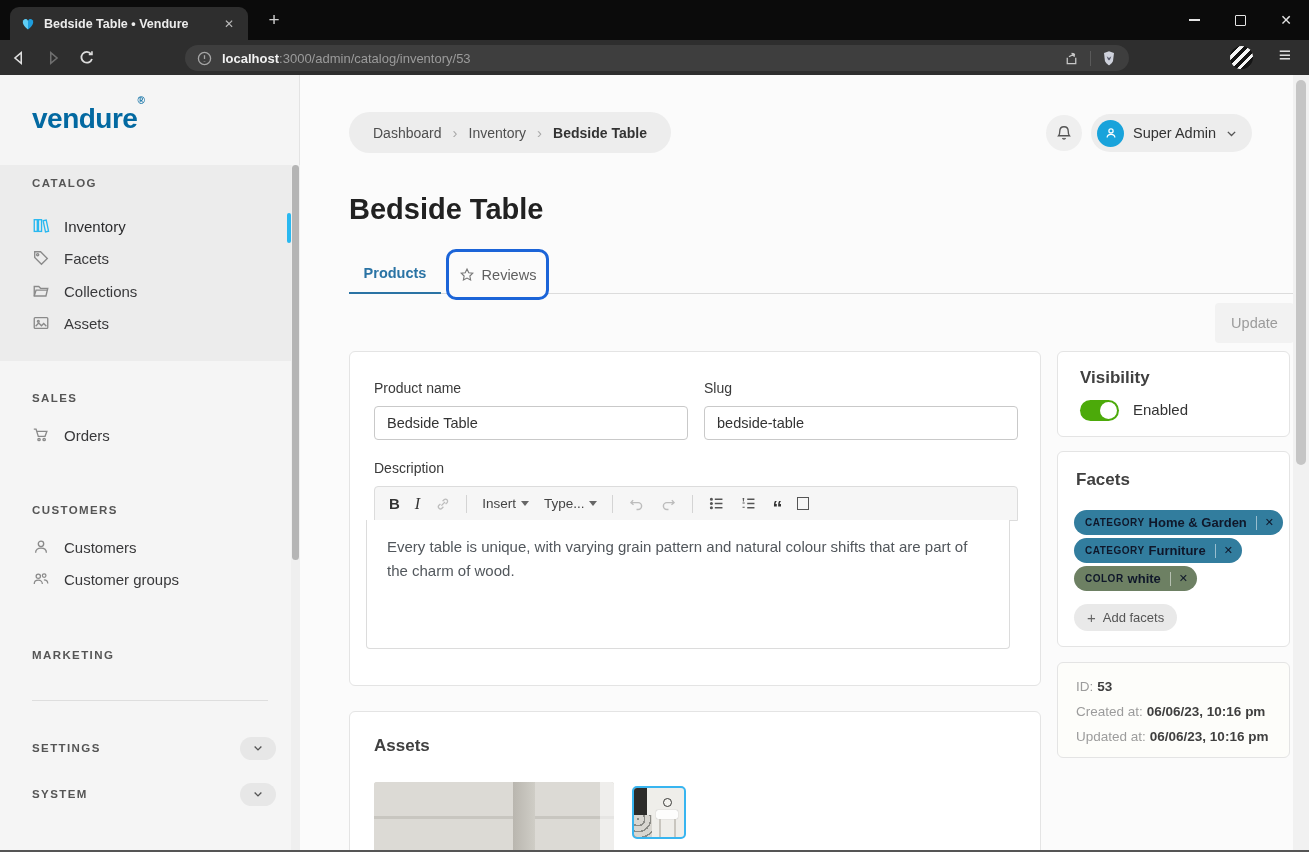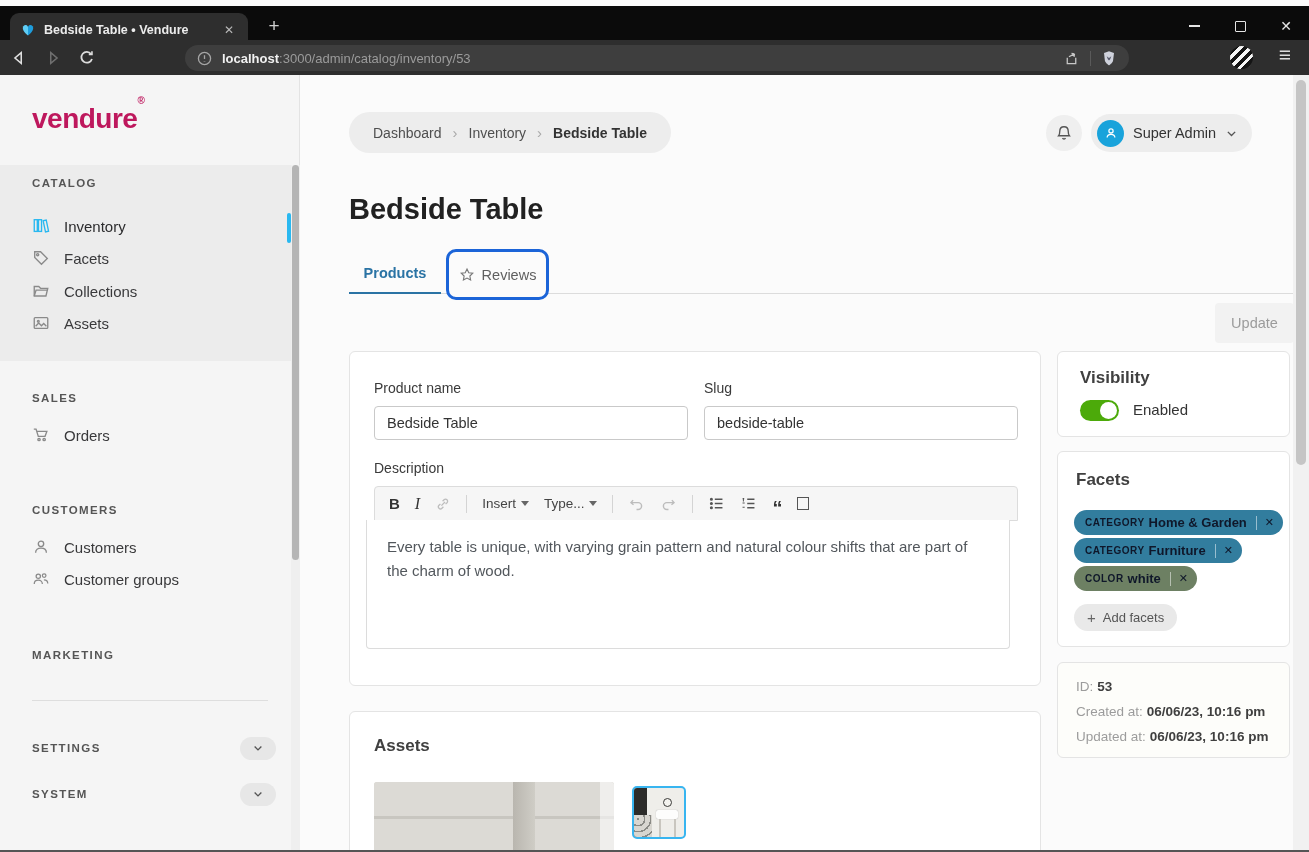--- a/index.html
+++ b/index.html
@@ -1,20 +1,20 @@
 <!DOCTYPE html>
 <html><head>
 <meta charset="utf-8">
 <style>
   * { margin:0; padding:0; box-sizing:border-box; }
   body { font-family:"Liberation Sans", sans-serif; background:#ddd; }
   .screen { position:relative; width:1309px; height:852px; overflow:hidden; background:#fbfbfb; }
 
   
-  .titlebar { position:absolute; left:0; top:0; width:1309px; height:40px; background:#0b0b0b;margin-top:6px; }
+  .titlebar { position:absolute; left:0; top:0; width:1309px; height:40px; background:#0b0b0b; }
   .btab { position:absolute; left:10px; top:7px; width:238px; height:33px; background:#2e2e2e; border-radius:9px 9px 0 0; display:flex; align-items:center; padding:0 10px; gap:8px; }
   .btab-title { color:#ececec; font-size:12.5px; font-weight:bold; flex:1; white-space:nowrap; overflow:hidden; }
   .btab-close { color:#b9b9b9; font-size:12px; cursor:default; padding:2px 4px; }
   .newtab { position:absolute; left:260px; top:6px; color:#cfcfcf; font-size:19px; width:28px; height:28px; display:flex; align-items:center; justify-content:center; }
   .wincontrols { position:absolute; right:0; top:0; height:40px; display:flex; }
   .winbtn { width:46px; height:40px; display:flex; align-items:center; justify-content:center; color:#e5e5e5; font-size:14px; }
   .win-min-bar { width:11px; height:1.5px; background:#e5e5e5; }
   .win-max-box { width:11px; height:11px; border:1.5px solid #e5e5e5; border-radius:1px; }
 
   .navbar { position:absolute; left:0; top:40px; width:1309px; height:35px; background:#2e2e2e; display:flex; align-items:center; }
@@ -23,21 +23,21 @@
   .urltext { font-size:13px; color:#9b9b9b; white-space:nowrap; }
   .urltext .host { color:#f1f1f1; font-weight:bold; }
   .url-right { margin-left:auto; display:flex; align-items:center; gap:10px; }
   .url-sep { width:1px; height:15px; background:#5a5a5a; }
   .profile-avatar { position:absolute; right:56px; top:6px; width:23px; height:23px; border-radius:50%; background:repeating-linear-gradient(135deg,#f5f5f5 0 3px,#141414 3px 7px); }
   .hamburger { position:absolute; right:18px; top:3px; color:#dcdcdc; font-size:21px; }
 
   
   .app { position:absolute; left:0; top:75px; width:1309px; height:777px; overflow:hidden; }
   .sidebar { position:absolute; left:0; top:0; width:300px; height:777px; background:#f5f5f5; border-right:1px solid #e3e3e3; }
-  .logo { position:absolute; left:32px; top:28px; font-size:28px; font-weight:bold; color:#be185d; letter-spacing:-0.5px; }
+  .logo { position:absolute; left:32px; top:28px; font-size:28px; font-weight:bold; color:#0369a1; letter-spacing:-0.5px; }
   .logo sup { font-size:10px; top:-14px; position:relative; }
   .navgroup-active { position:absolute; left:0; top:90px; width:291px; height:196px; background:#ececec; }
   .side-heading { position:absolute; left:32px; font-size:11.5px; font-weight:bold; letter-spacing:1.4px; color:#555; }
   .side-item { position:absolute; left:32px; height:30px; display:flex; align-items:center; gap:14px; font-size:15px; color:#39393b; cursor:pointer; }
   .side-item svg { color:#8a8a8a; }
   .side-item.active { color:#2c2c2e; }
   .side-item.active svg { color:#29b8f0; }
   .active-bar { position:absolute; left:287px; top:138px; width:4px; height:30px; background:#29b8f0; border-radius:2px; }
   .side-divider { position:absolute; left:32px; top:625px; width:236px; height:1px; background:#dedede; }
   .collapse-row { position:absolute; left:32px; width:244px; height:30px; display:flex; align-items:center; justify-content:space-between; }

